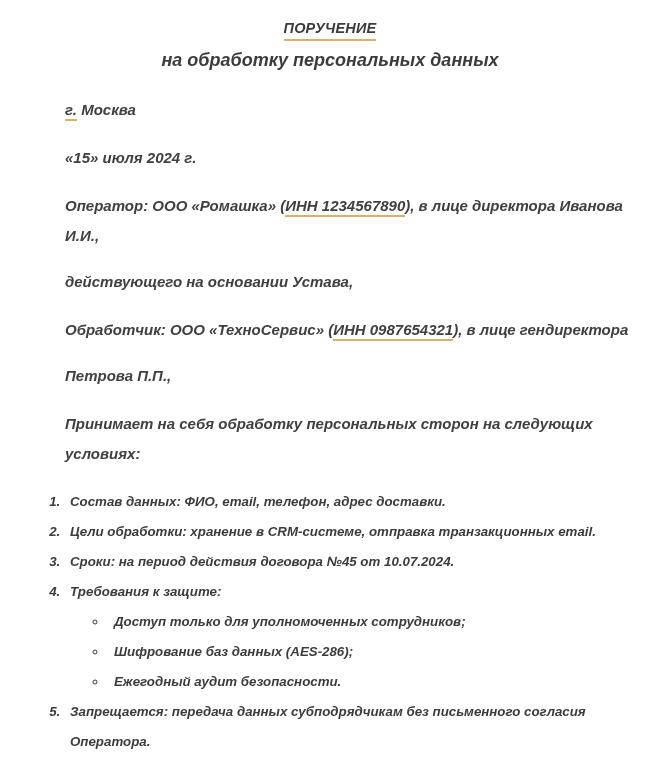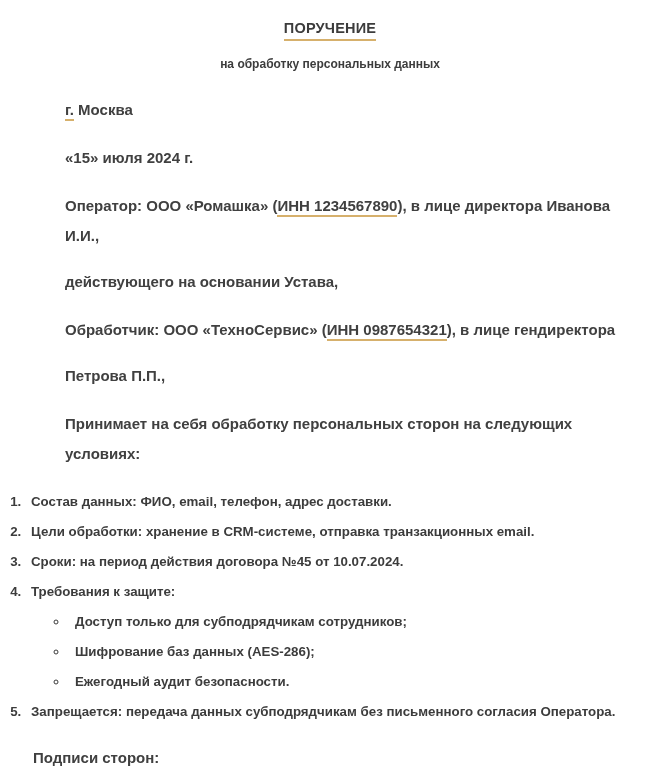--- a/index.html
+++ b/index.html
@@ -14,43 +14,44 @@
     font-family: "Liberation Sans", "DejaVu Sans", sans-serif;
     color: #3c3c3c;
     overflow: hidden;
   }
   .page {
     position: relative;
     width: 660px;
     height: 773px;
     padding: 0;
     box-sizing: border-box;
+    font-style: italic;
   }
 
   
   .doc-title-wrap {
     text-align: center;
     margin: 0;
     padding-top: 19px;
   }
   .doc-title {
     display: inline-block;
     font-size: 14.5px;
     font-weight: 700;
     letter-spacing: 0.2px;
     color: #3c3c3c;
     padding-bottom: 3px;
     border-bottom: 2.5px solid #d6b06c;
   }
   .doc-subtitle {
     text-align: center;
-    font-size: 12px;
+    font-size: 18px;
     font-weight: 700;
     color: #3c3c3c;
-    margin-top: 16px;
+    margin-top: 9px;
   }
 
   
   .body-block {
     padding-left: 65px;
     padding-right: 30px;
     margin-top: 24px;
   }
   p.para {
     font-size: 15px;
@@ -67,21 +68,21 @@
     padding-bottom: 1px;
   }
   .city-abbr {
     border-bottom: 2px solid #d6b06c;
     padding-bottom: 1px;
   }
 
   
   ol.conditions {
     margin: 0 0 0 0;
-    padding-left: 25px;
+    padding-left: 64px;
     font-size: 13.3px;
     font-weight: 700;
     line-height: 30px;
     color: #3c3c3c;
   }
   ol.conditions > li {
     margin-bottom: 0;
     padding-left: 6px;
   }
   ul.sub-list {
@@ -141,21 +142,21 @@
     </li>
     <li>
       <span>Цели обработки: хранение в CRM-системе, отправка транзакционных email.</span>
     </li>
     <li>
       <span>Сроки: на период действия договора №45 от 10.07.2024.</span>
     </li>
     <li>
       <span>Требования к защите:</span>
       <ul class="sub-list">
-        <li><span>Доступ только для субподрядчикам сотрудников;</span></li>
+        <li><span>Доступ только для уполномоченных сотрудников;</span></li>
         <li><span>Шифрование баз данных (AES-286);</span></li>
         <li><span>Ежегодный аудит безопасности.</span></li>
       </ul>
     </li>
     <li>
       <span>Запрещается: передача данных субподрядчикам без письменного согласия Оператора.</span>
     </li>
   </ol>
 
   <div class="sign-block">

